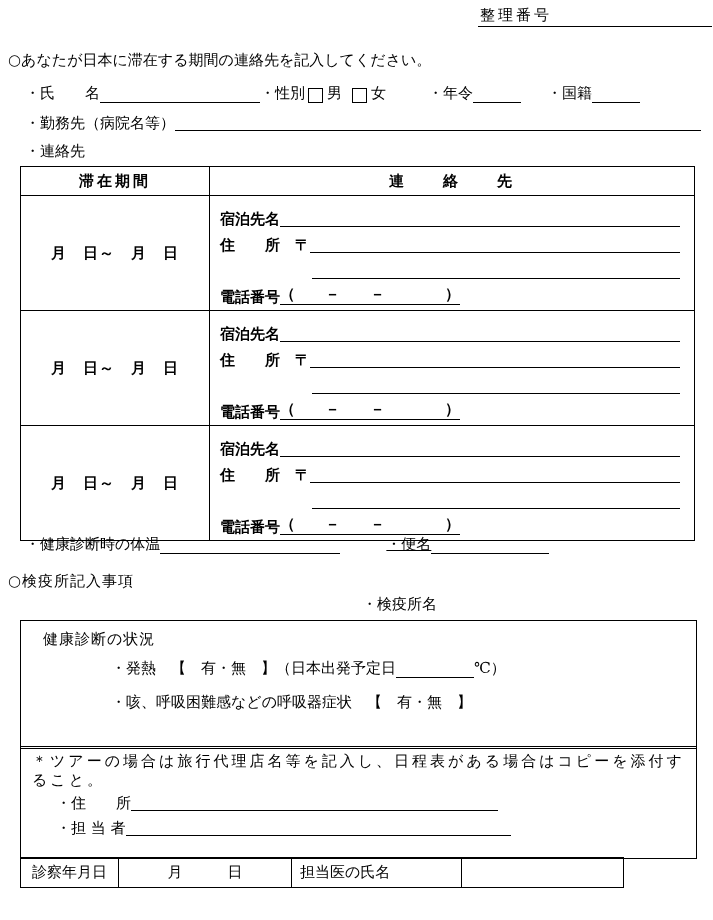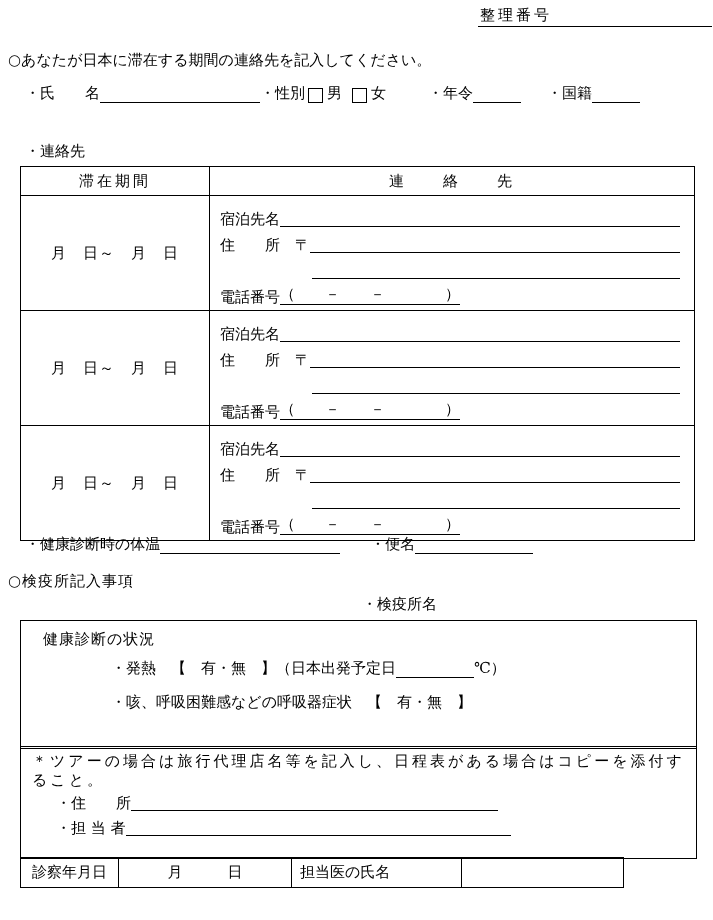--- a/index.html
+++ b/index.html
@@ -5,21 +5,21 @@
   html,body{margin:0;padding:0;background:#fff;}
   .page{position:relative;width:713px;height:920px;background:#ffffff;color:#000;
         font-family:"DejaVu Serif","Liberation Serif",serif;font-size:15px;line-height:1.35;overflow:hidden;}
   .abs{position:absolute;}
   .flexline{display:flex;align-items:flex-end;}
   .fill{flex:1;border-bottom:1px solid #000;margin-bottom:2px;height:2px;}
   .blank{display:inline-block;border-bottom:1px solid #000;height:1.1em;vertical-align:baseline;}
   .checkbox{display:inline-block;width:13px;height:13px;border:1px solid #000;vertical-align:-1px;margin:0 4px 0 3px;background:#fff;}
   table{border-collapse:collapse;}
   .contact-table{table-layout:fixed;}
-  .contact-table th,.contact-table td{border:1px solid #000;font-weight:normal;font-size:15px;}
+  .contact-table th,.contact-table td{border:1px solid #000;font-weight:bold;font-size:15px;}
   .contact-table th{height:26px;text-align:center;letter-spacing:3px;}
   .period-cell{width:186px;text-align:center;vertical-align:middle;letter-spacing:1px;}
   .contact-cell{padding:7px 14px 1px 10px;vertical-align:top;}
   .cline{display:flex;align-items:flex-end;height:26px;}
   .lbl{white-space:pre;}
   .phone-blank{border-bottom:1px solid #000;white-space:pre;display:inline-block;margin-bottom:2px;}
   .exam-table td{border:1px solid #000;height:27px;font-size:15px;}
 </style>
 </head>
 <body>
@@ -39,20 +39,24 @@
     <span class="checkbox"></span>
     <span>男</span>
     <span class="checkbox" style="margin-left:10px;"></span>
     <span>女</span>
     <span class="lbl" style="margin-left:42px;">・年令</span>
     <span class="blank" style="width:48px;margin-bottom:0;"></span>
     <span class="lbl" style="margin-left:26px;">・国籍</span>
     <span class="blank" style="width:48px;margin-bottom:0;"></span>
   </div>
 
+  <div class="abs flexline" style="top:113px;left:25px;width:676px;">
+    <span class="lbl">・勤務先（病院名等）</span>
+    <span class="fill"></span>
+  </div>
 
   <div class="abs" style="top:141px;left:25px;">・連絡先</div>
 
   <table class="contact-table abs" style="top:166px;left:20px;width:675px;">
     <tbody>
         <tr>
       <th style="width:186px;">滞在期間</th>
       <th>連　　絡　　先</th>
     </tr>
 
@@ -120,21 +124,21 @@
           <span class="phone-blank">（　　－　　－　　　　）</span>
         </div>
       </td>
     </tr>
   </tbody>
     </table>
 
   <div class="abs flexline" style="top:534px;left:25px;">
     <span class="lbl">・健康診断時の体温</span>
     <span class="blank" style="width:180px;margin-bottom:0;"></span>
-    <span class="lbl" style="margin-left:30px;">・便名</span>
+    <span class="lbl" style="margin-left:46px;text-decoration:underline;">・便名</span>
     <span class="blank" style="width:118px;margin-bottom:0;"></span>
   </div>
 
   <div class="abs" style="top:571px;left:8px;letter-spacing:1px;">○検疫所記入事項</div>
 
   <div class="abs" style="top:594px;left:362px;">・検疫所名</div>
 
   <div class="abs" style="top:620px;left:20px;width:675px;height:127px;border:1px solid #000;">
     <div style="position:absolute;top:8px;left:22px;letter-spacing:1px;">健康診断の状況</div>
     <div class="flexline" style="position:absolute;top:37px;left:90px;">

